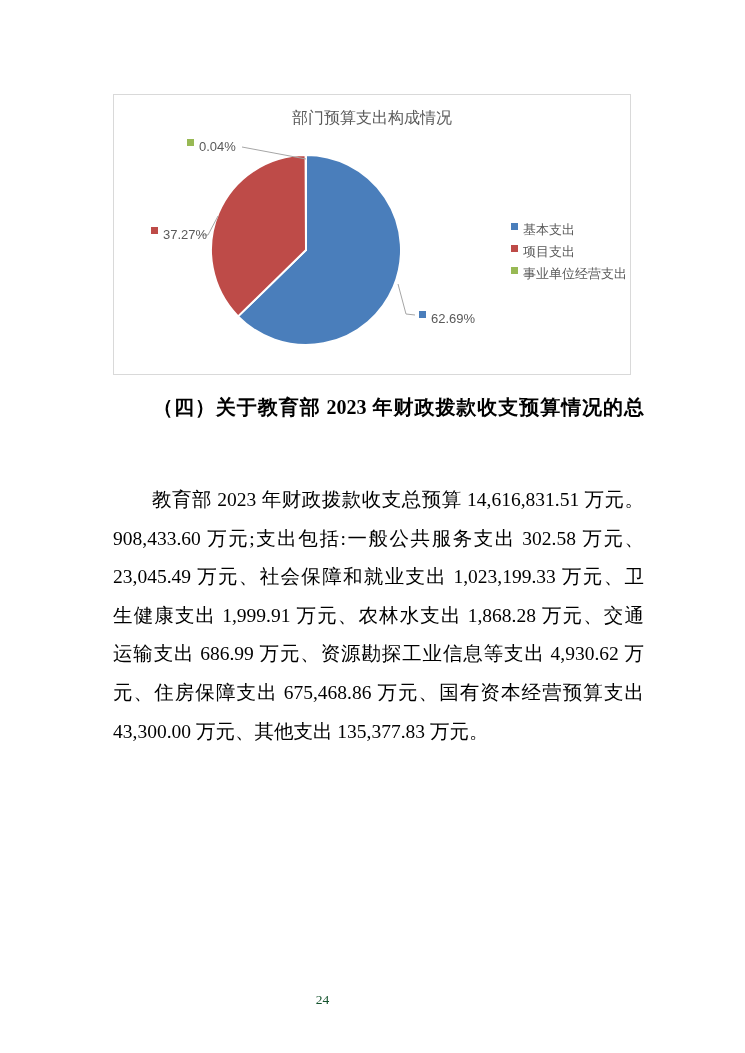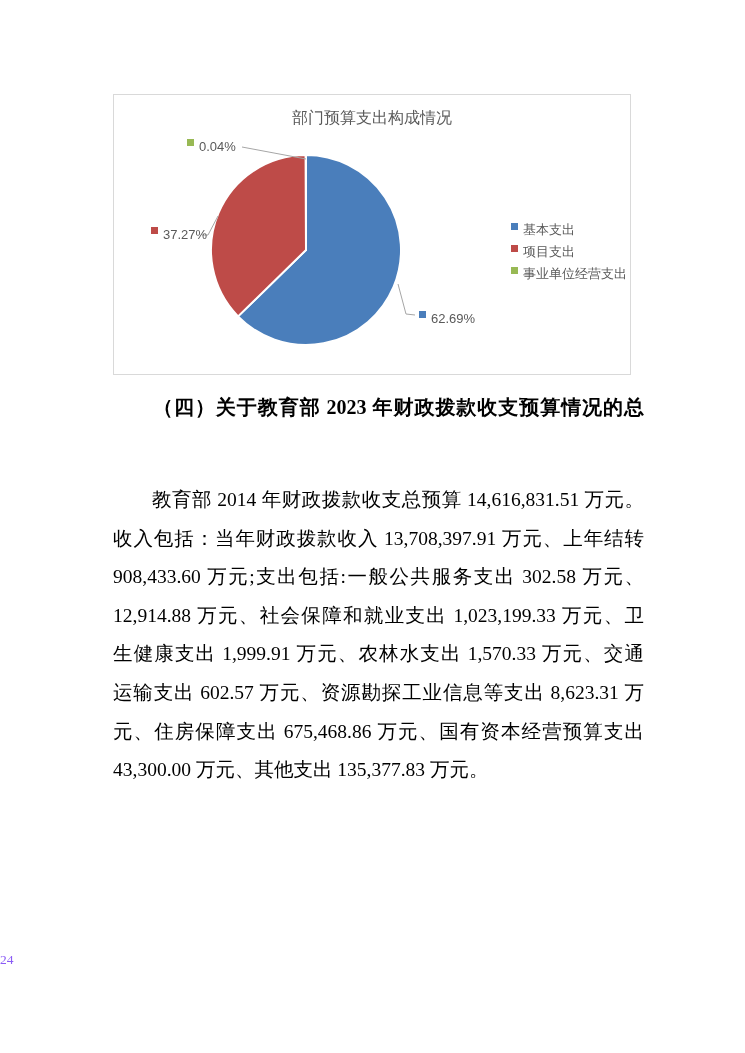--- a/index.html
+++ b/index.html
@@ -18,22 +18,22 @@
     font-size:20px;font-weight:bold;line-height:38.6px;
   }
   .body-text{
     position:absolute;left:113px;top:481px;width:531px;
     font-size:19.5px;line-height:38.6px;
   }
   .line{width:100%;}
   .just{text-align:justify;text-align-last:justify;}
   .indent{text-indent:2em;}
   .page-number{
-    position:absolute;left:0;top:952px;width:100%;
-    text-align:left;font-size:13.5px;color:#8b5cf6;
+    position:absolute;left:0;top:992px;width:100%;
+    text-align:center;font-size:13.5px;color:#14532d;
   }
 </style>
 </head>
 <body>
 
 <div class="page">
 
   <div class="chart-frame">
     <svg id="chart-svg" width="516" height="279">
         <text x="258" y="28" text-anchor="middle" font-size="16" fill="#595959">部门预算支出构成情况</text>
@@ -68,25 +68,24 @@
           <text x="409" y="183" font-size="13" fill="#595959">事业单位经营支出</text>
         </g>
       </svg>
   </div>
 
   <div class="heading">
     <div class="line just indent">（四）关于教育部 2023 年财政拨款收支预算情况的总</div>
   </div>
 
   <div class="body-text">
-    <div class="line just indent">教育部 2014 年财政拨款收支总预算 14,616,831.51 万元。</div>
-    <div class="line just">收入包括：当年财政拨款收入 13,708,397.91 万元、上年结转</div>
+    <div class="line just indent">教育部 2023 年财政拨款收支总预算 14,616,831.51 万元。</div>
     <div class="line just">908,433.60 万元;支出包括:一般公共服务支出 302.58 万元、</div>
-    <div class="line just">12,914.88 万元、社会保障和就业支出 1,023,199.33 万元、卫</div>
-    <div class="line just">生健康支出 1,999.91 万元、农林水支出 1,570.33 万元、交通</div>
-    <div class="line just">运输支出 602.57 万元、资源勘探工业信息等支出 8,623.31 万</div>
+    <div class="line just">23,045.49 万元、社会保障和就业支出 1,023,199.33 万元、卫</div>
+    <div class="line just">生健康支出 1,999.91 万元、农林水支出 1,868.28 万元、交通</div>
+    <div class="line just">运输支出 686.99 万元、资源勘探工业信息等支出 4,930.62 万</div>
     <div class="line just">元、住房保障支出 675,468.86 万元、国有资本经营预算支出</div>
     <div class="line">43,300.00 万元、其他支出 135,377.83 万元。</div>
   </div>
 
   <div class="page-number">24</div>
 
 </div>
 
 </body></html>

